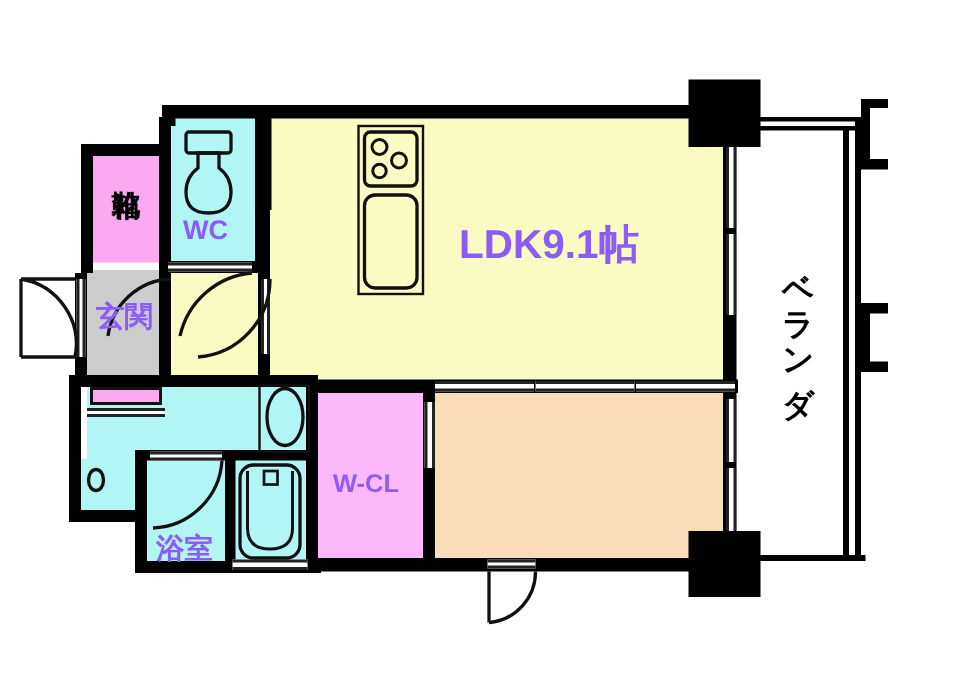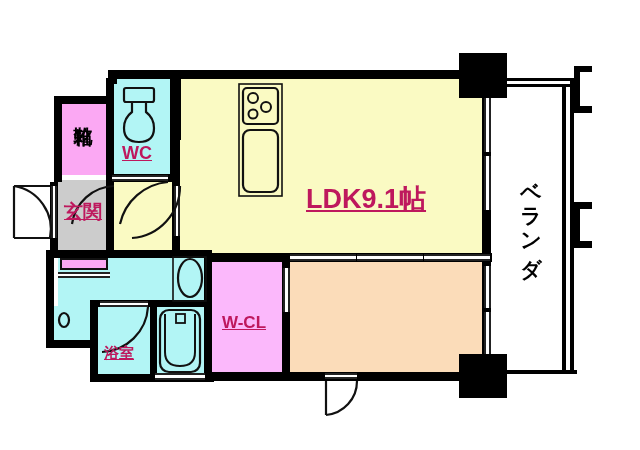--- a/index.html
+++ b/index.html
@@ -23,26 +23,25 @@
     position: absolute;
     box-sizing: border-box;
   }
   
   .room { position: absolute; box-sizing: border-box; }
   
   .wall { position: absolute; background: #000000; }
   .pillar { position: absolute; background: #000000; }
   .label {
     position: absolute;
-    color: #be185d;
+    color: #8b5cf6;
     font-weight: bold;
     line-height: 1;
     white-space: nowrap;
     letter-spacing: 0px;
-    text-decoration: underline;
   }
   .label-vert {
     position: absolute;
     color: #000000;
     font-weight: bold;
     writing-mode: vertical-rl;
     line-height: 1.05;
     letter-spacing: 1px;
   }
   svg.overlay {
@@ -234,28 +233,28 @@
     </g>
     <g>
       <path d="M148 307 A 48 48 0 0 1 102 352" fill="none" stroke="#111" stroke-width="2.2"></path>
     </g>
     <g>
       <line x1="326" y1="381" x2="326" y2="415" stroke="#111" stroke-width="2.2"></line>
       <path d="M357 381 A 34 34 0 0 1 326 415" fill="none" stroke="#111" stroke-width="2.2"></path>
     </g>
   </svg>
 
-  <div class="label" style="left:306px; top:150px; font-size:27px;margin-top:36px;">LDK9.1帖</div>
+  <div class="label" style="left:306px; top:150px; font-size:27px;">LDK9.1帖</div>
 
 
   <div class="label" style="left:222px; top:314px; font-size:17px;">W-CL</div>
 
   <div class="label" style="left:122px; top:144px; font-size:18px;">WC</div>
 
   <div class="label-vert" style="left:73px; top:112px; font-size:19px;">靴箱</div>
 
   <div class="label" style="left:64px; top:202px; font-size:19px;">玄関</div>
 
-  <div class="label" style="left:104px; top:345px; font-size:15px;">浴室</div>
+  <div class="label" style="left:104px; top:357px; font-size:19px;">浴室</div>
 
   <div class="label-vert" style="left:520px; top:168px; font-size:21px;">ベランダ</div>
 
 </div>
 
 </body></html>

